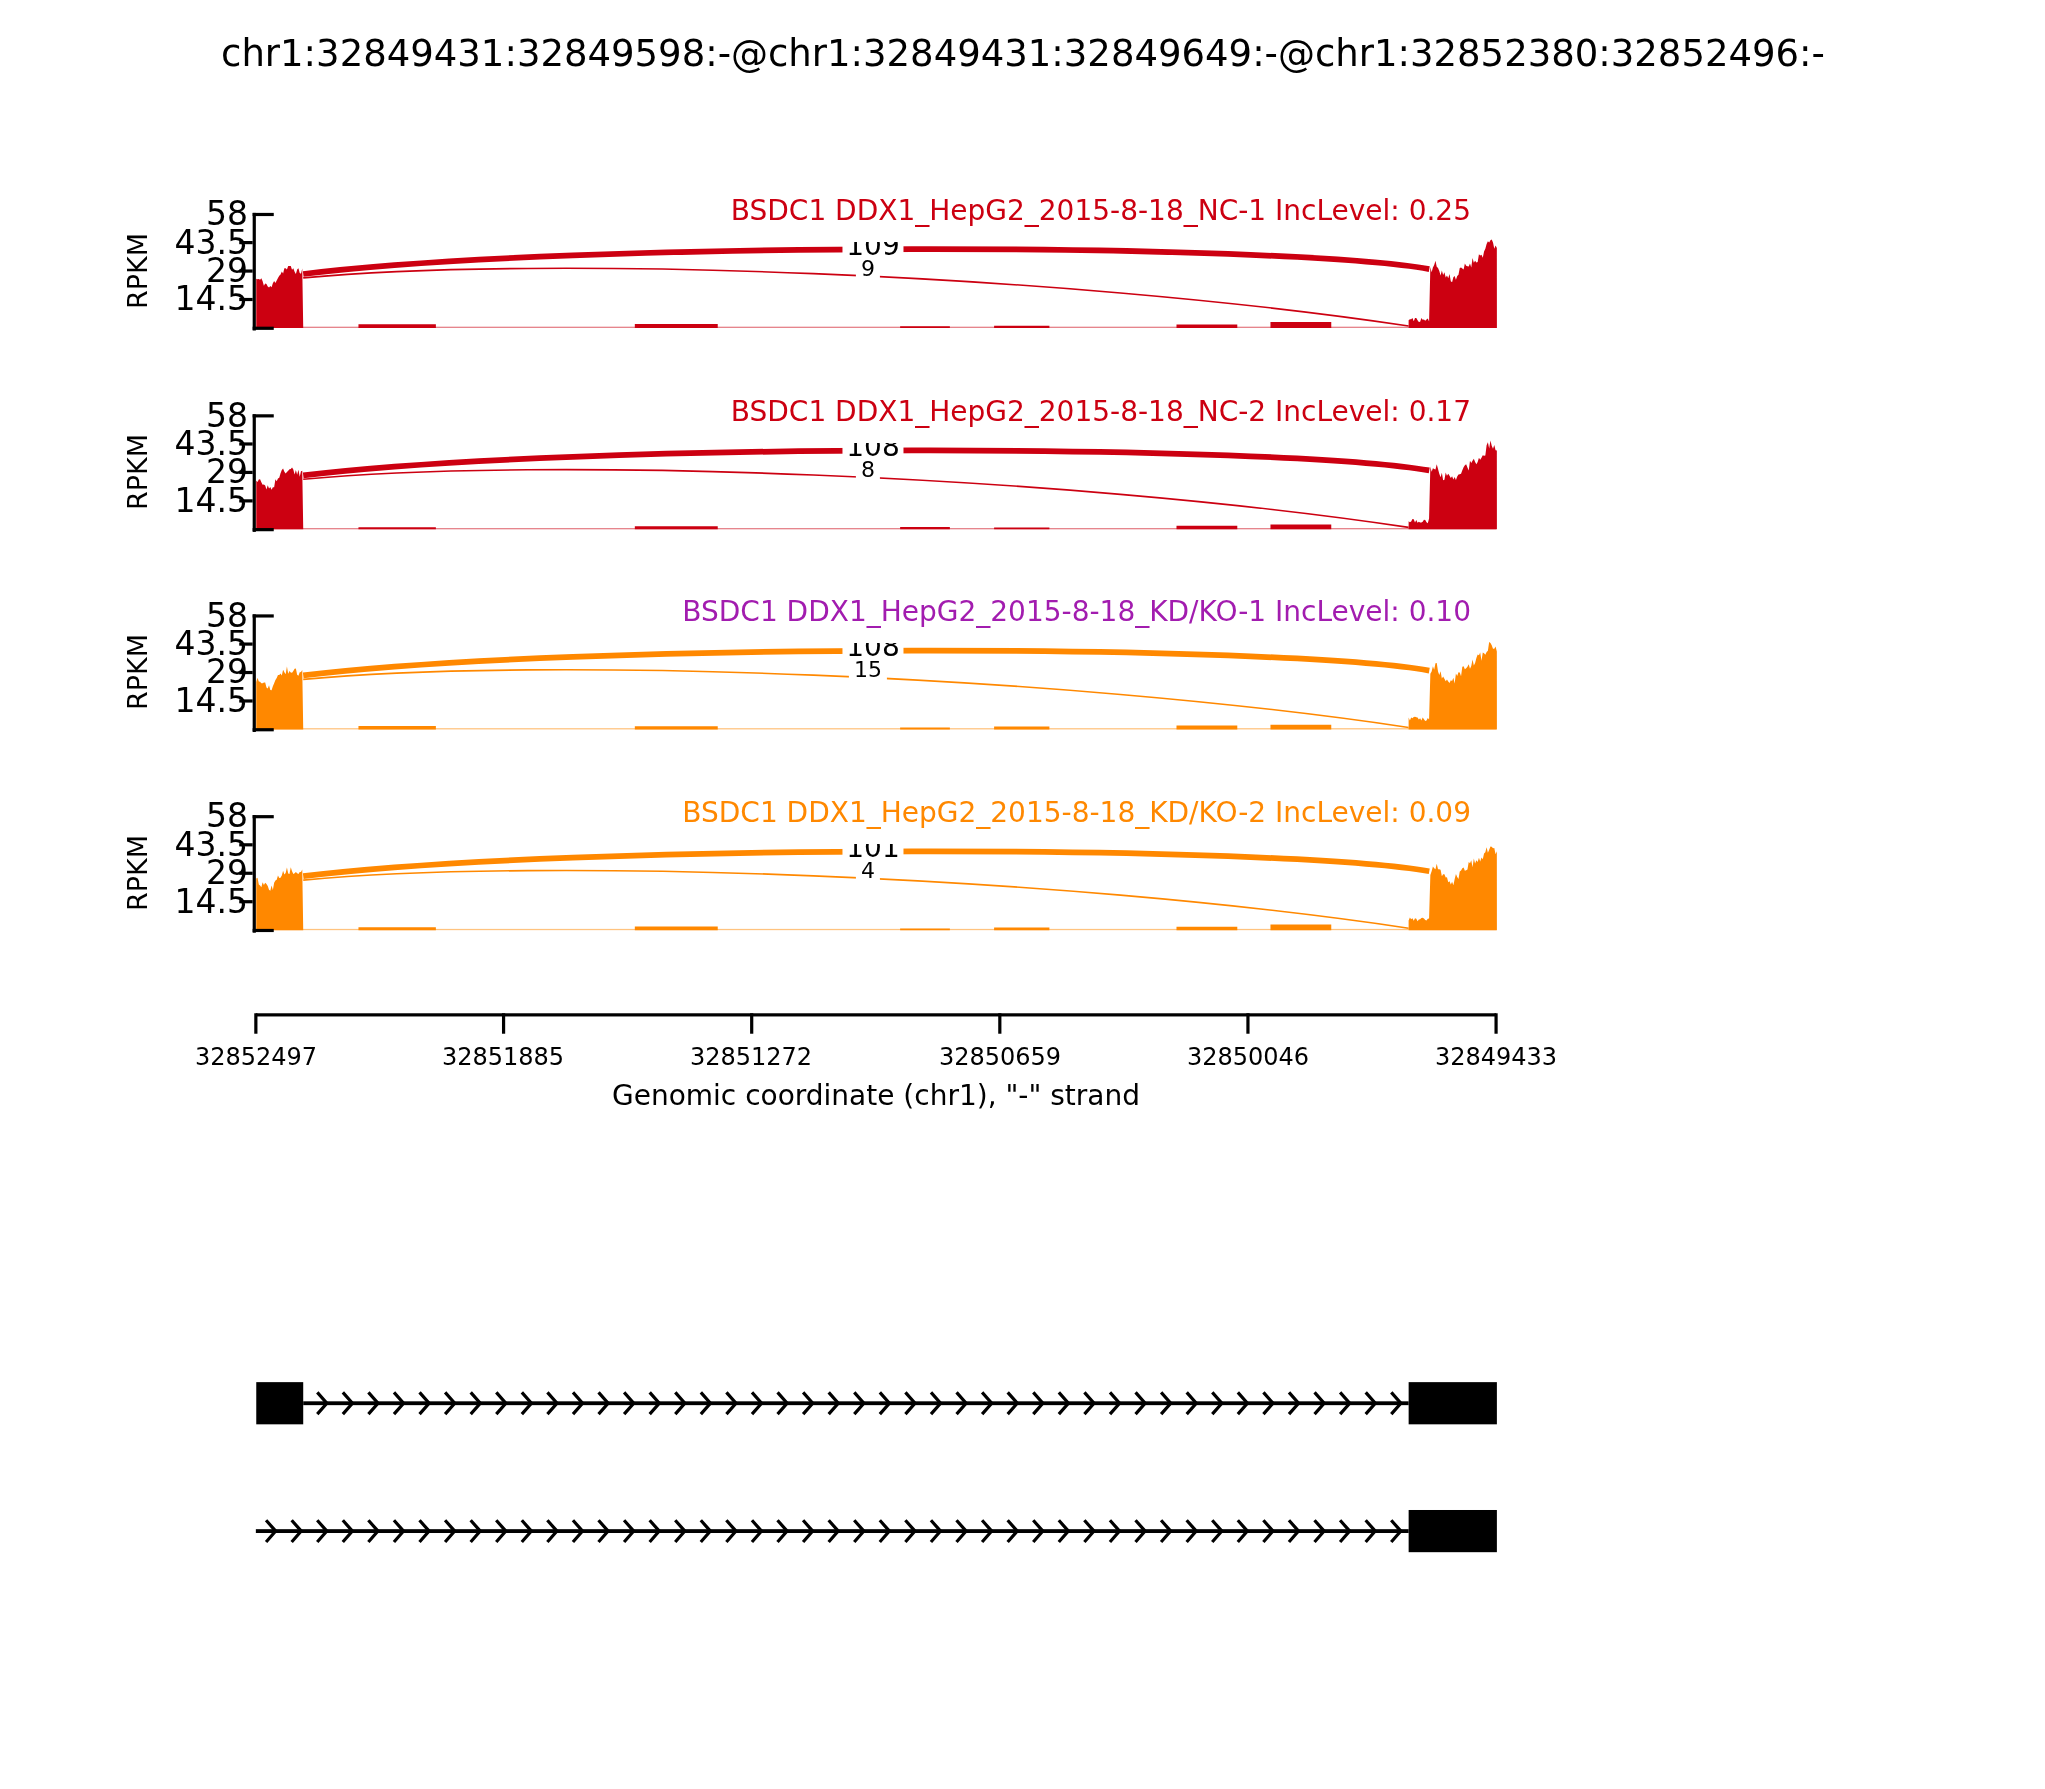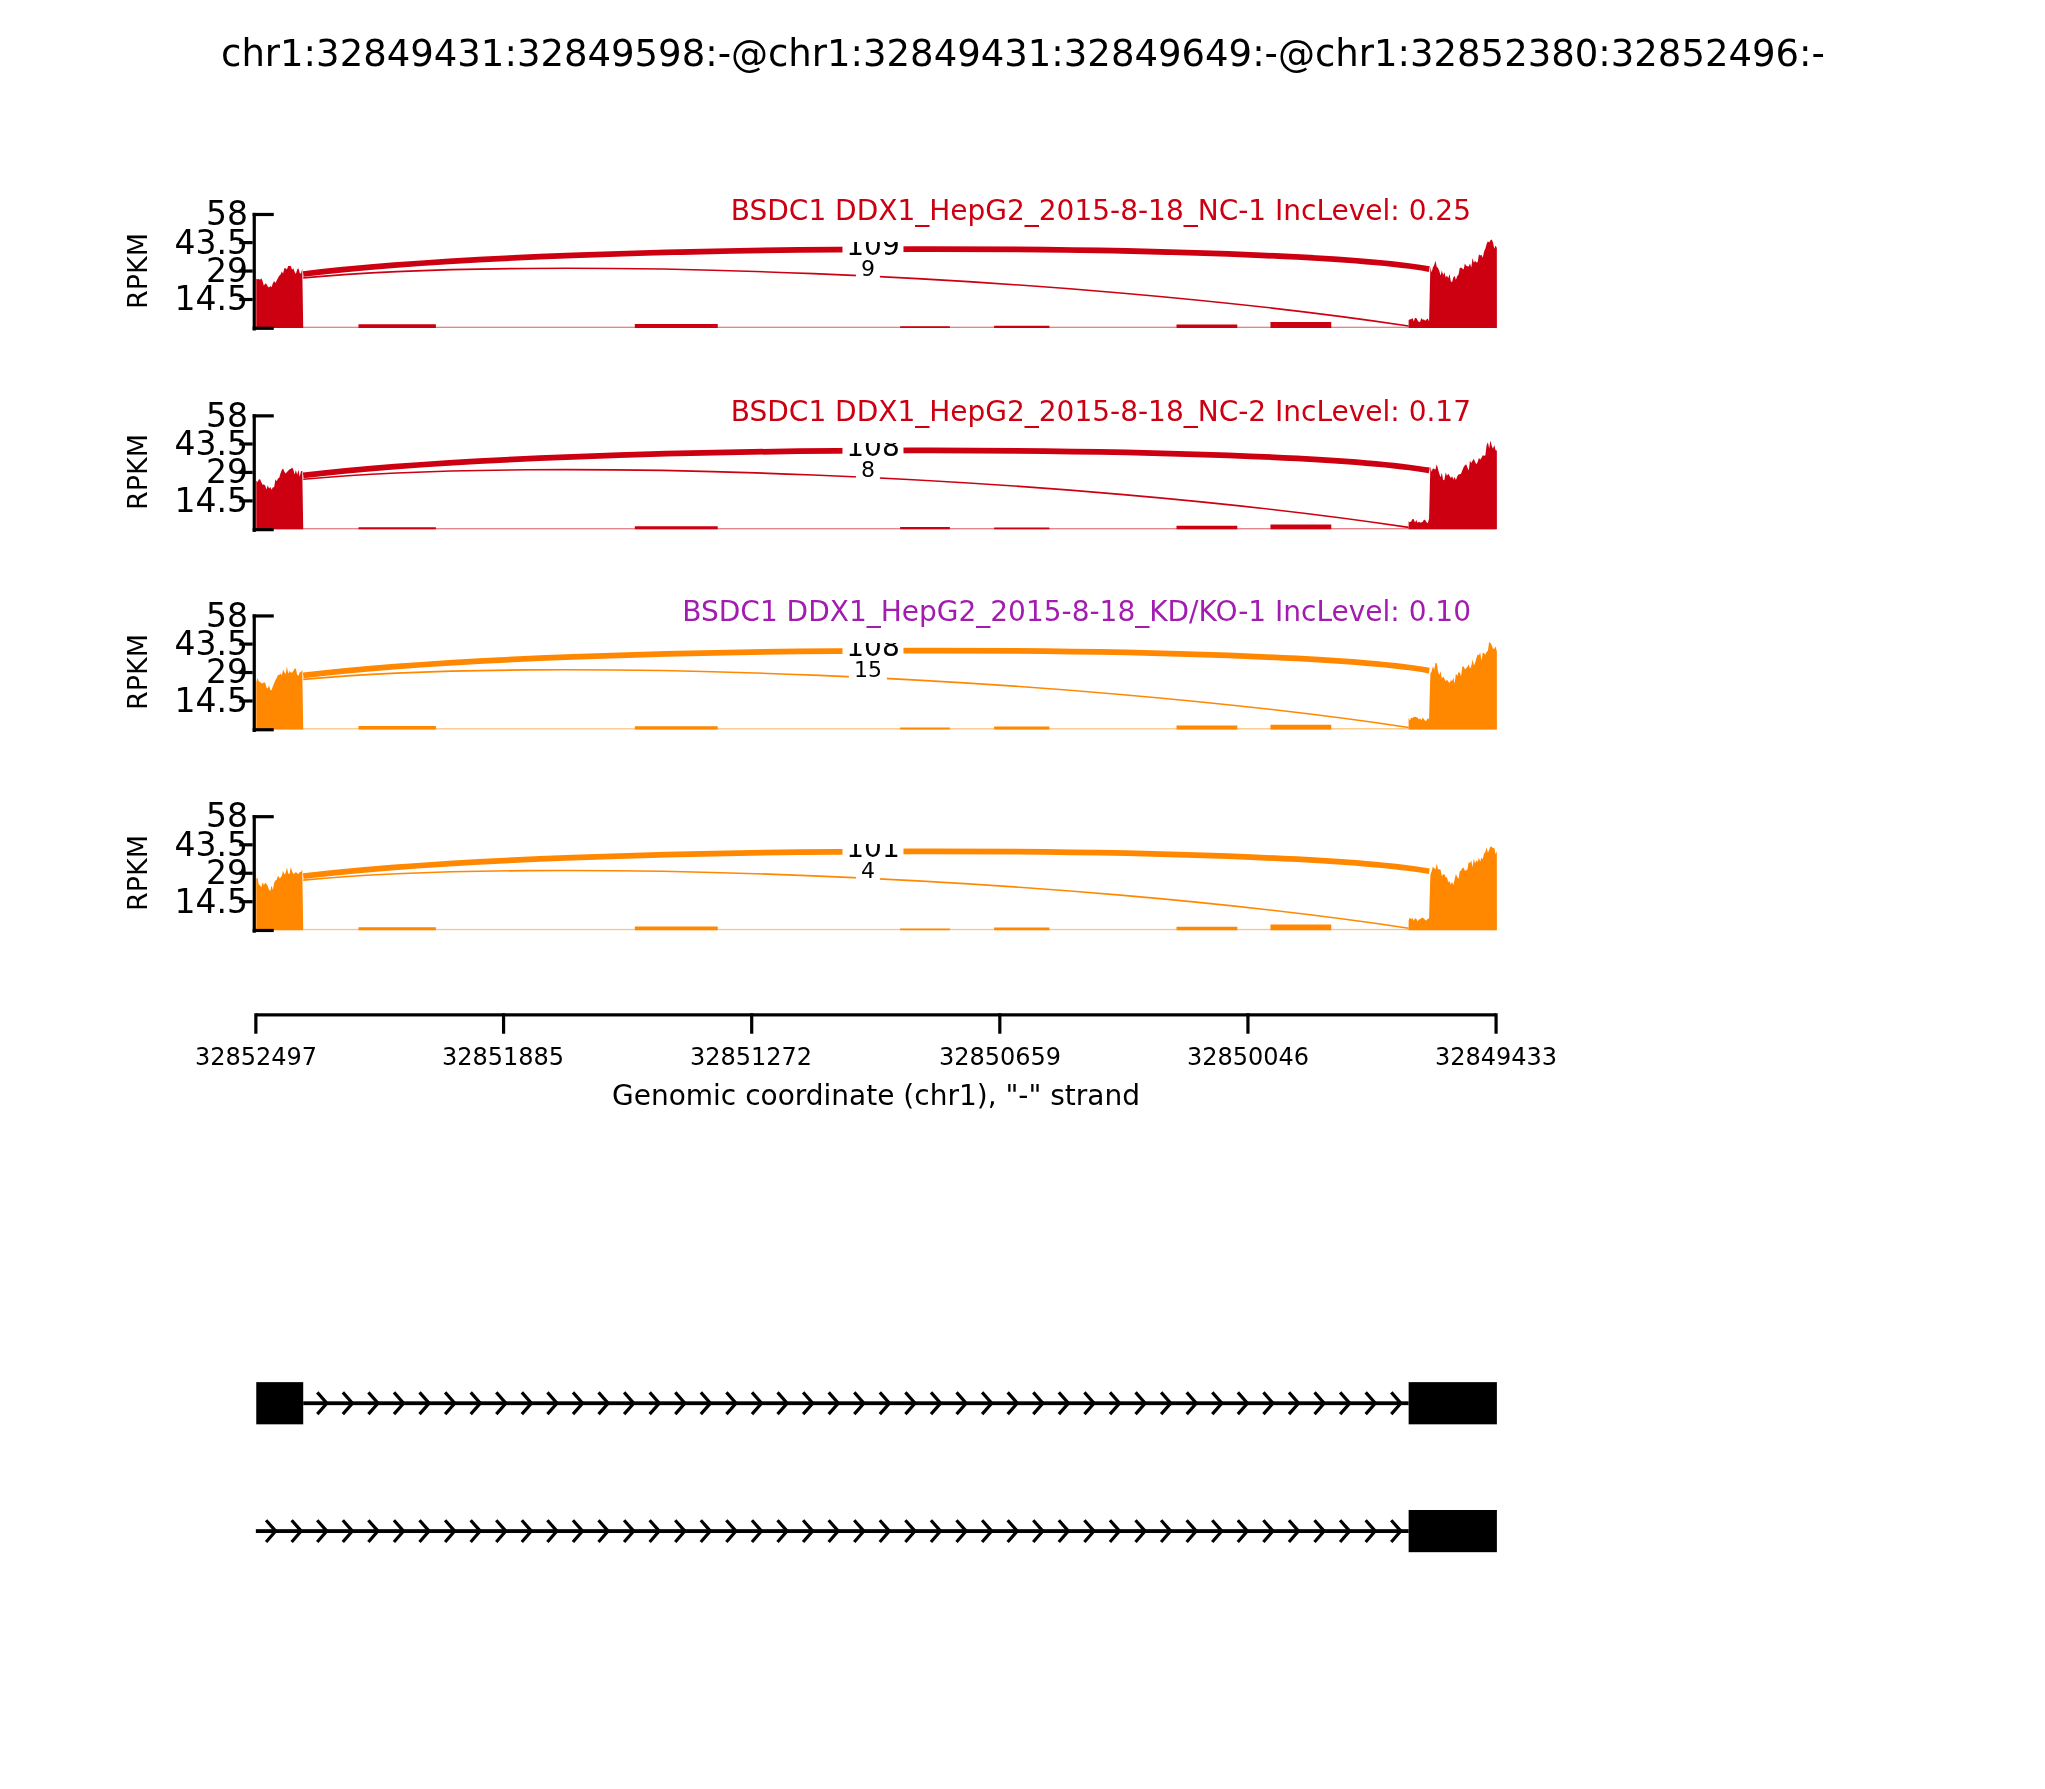--- a/index.html
+++ b/index.html
@@ -165,20 +165,21 @@
       <path d="M2136,2378L2151,2395L2136,2412" fill="none" stroke="#000" stroke-width="5"></path>
       <path d="M2176,2378L2191,2395L2176,2412" fill="none" stroke="#000" stroke-width="5"></path>
       <rect x="2203.237597911227" y="2362" width="138.02872062663164" height="66" fill="#000"></rect>
     </svg>
 
   <div class="title">chr1:32849431:32849598:-@chr1:32849431:32849649:-@chr1:32852380:32852496:-</div>
 
   <div class="track-label" style="top: 195px; color: rgb(204, 0, 17);">BSDC1 DDX1_HepG2_2015-8-18_NC-1 IncLevel: 0.25</div>
   <div class="track-label" style="top: 396px; color: rgb(204, 0, 17); text-align: right;">BSDC1 DDX1_HepG2_2015-8-18_NC-2 IncLevel: 0.17</div>
   <div class="track-label" style="top: 596px; color: #a21caf;">BSDC1 DDX1_HepG2_2015-8-18_KD/KO-1 IncLevel: 0.10</div>
+  <div class="track-label" style="top: 797px; color: rgb(255, 136, 0);">BSDC1 DDX1_HepG2_2015-8-18_KD/KO-2 IncLevel: 0.09</div>
 
   <div class="rpkm" style="top: 255px;">RPKM</div>
   <div class="rpkm" style="top: 456px;">RPKM</div>
   <div class="rpkm" style="top: 656px;">RPKM</div>
   <div class="rpkm" style="top: 857px;">RPKM</div>
 
   <div class="skip-count" style="top: 242px;">
       <span>109</span>
     </div>
   <div class="skip-count" style="top: 443px;">

